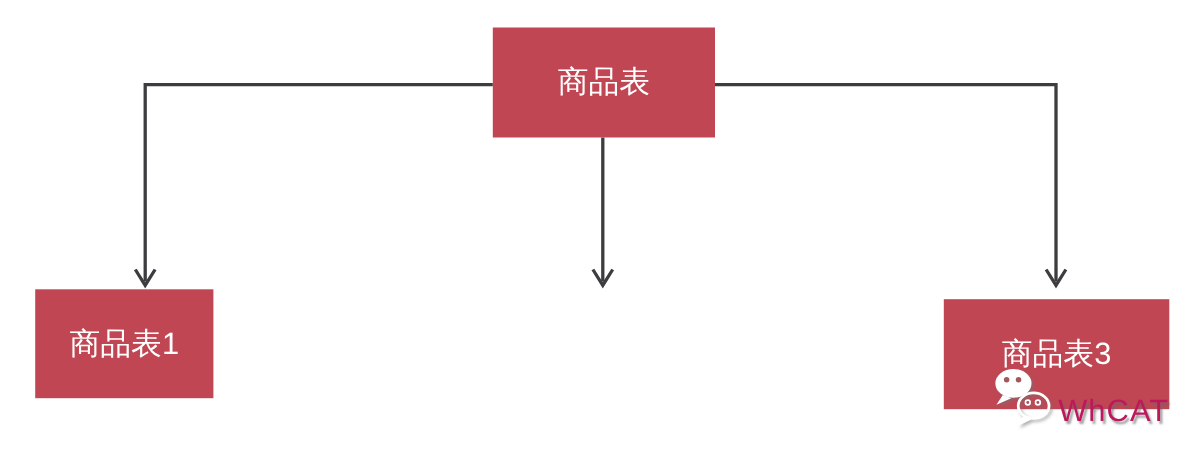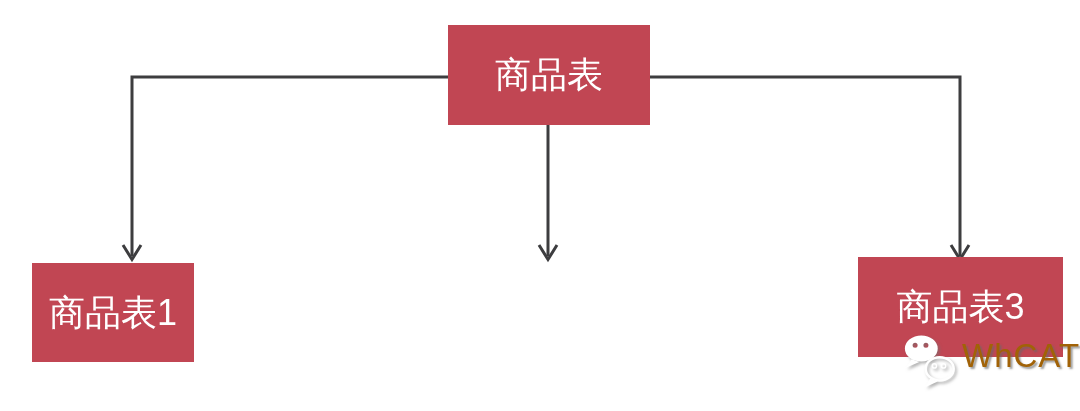--- a/index.html
+++ b/index.html
@@ -32,49 +32,49 @@
     stroke-linecap: butt;
     stroke-linejoin: miter;
   }
   .node {
     position: absolute;
     background: var(--node-fill, #c14653);
     color: var(--node-text, #ffffff);
     display: flex;
     align-items: center;
     justify-content: center;
-    font-size: 36px;
+    font-size: 28px;
     line-height: 1;
     user-select: none;
   }
   .node-root { left: 448px; top: 25px;  width: 202px; height: 100px; }
   .node-c1   { left: 32px;  top: 263px; width: 162px; height: 99px;  }
   .node-c2   { left: 447px; top: 263px; width: 201px; height: 99px;  }
-  .node-c3   { left: 858px; top: 257px; width: 205px; height: 100px; }
+  .node-c3   { left: 858px; top: 272px; width: 205px; height: 100px; }
 
   .watermark {
     position: absolute;
     left: 901px;
     top: 334px;
     display: flex;
     align-items: flex-end;
     gap: 3px;
     pointer-events: none;
   }
   .wm-icon {
     width: 58px;
     height: 60px;
     filter: drop-shadow(2px 2px 1.5px rgba(115,115,115,0.55));
   }
   .wm-text {
-    color: #a16207;
-    font-size: 33px;
+    color: #be185d;
+    font-size: 28px;
     line-height: 1;
     letter-spacing: 1px;
-    margin-bottom: 22px;
+    margin-bottom: 6px;
     text-shadow: 2px 2px 2px rgba(105,105,105,0.65);
     user-select: none;
   }
 </style>
 </head>
 <body>
 
 <div class="stage">
 
   <svg class="connectors" viewBox="0 0 1080 411" xmlns="http://www.w3.org/2000/svg">

